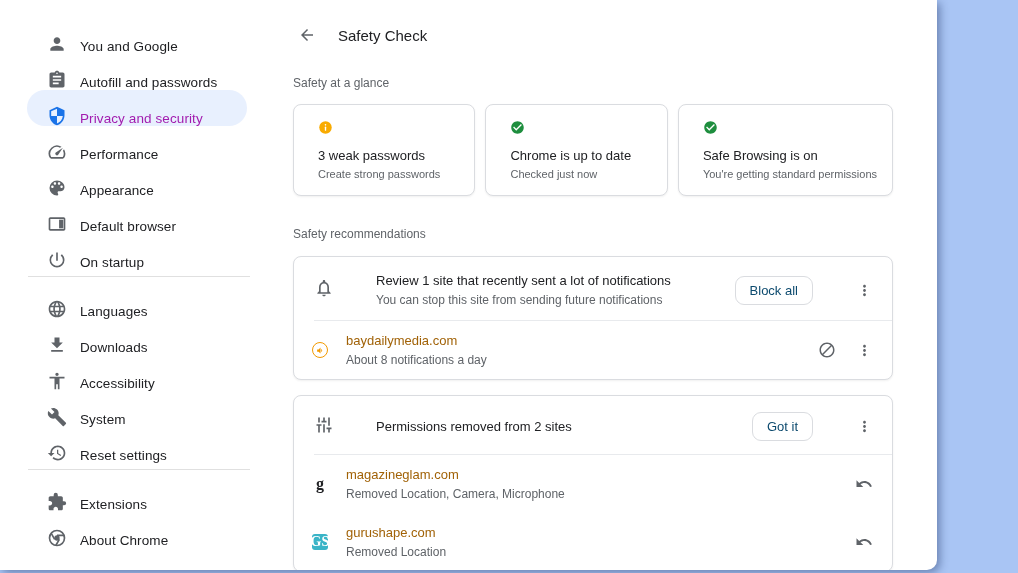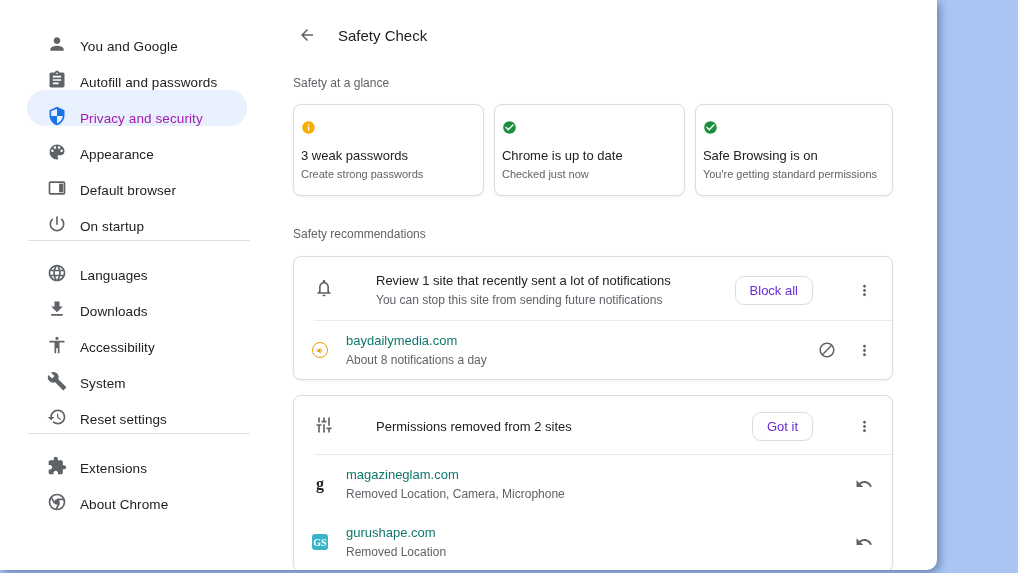--- a/index.html
+++ b/index.html
@@ -27,51 +27,51 @@
               align-items:center; justify-content:center; cursor:pointer; border-radius:50%; padding:0; }
   .back-btn svg { width:18px; height:18px; fill:#5f6368; }
   .page-title { margin-left:17px; font-size:15px; font-weight:400; color:#202124; }
 
   .section-label { font-size:12px; color:#5f6368; }
   .glance-label { margin-top:27px; }
   .rec-label { margin-top:31px; }
 
   .glance-row { display:flex; gap:10px; margin-top:14px; }
   .glance-card { flex:1; border:1px solid #dadce0; border-radius:8px; background:#fff;
-                 padding:15px 15px 15px 7px; box-shadow:0 1px 2px rgba(60,64,67,.08); }
+                 padding:15px 15px 15px 24px; box-shadow:0 1px 2px rgba(60,64,67,.08); }
   .status-icon { display:block; width:15px; height:15px; }
   .status-icon svg { width:15px; height:15px; display:block; }
   .glance-title { margin-top:13px; font-size:13px; font-weight:500; color:#202124; white-space:nowrap; }
   .glance-sub { margin-top:5px; font-size:11px; color:#5f6368; white-space:nowrap; }
 
   .rec-card { border:1px solid #dadce0; border-radius:8px; background:#fff; margin-top:15px;
               box-shadow:0 1px 2px rgba(60,64,67,.08); }
   .rec-header { display:grid; grid-template-columns:34px 1fr auto auto; align-items:center;
                 padding:16px 14px 13px 20px;gap:28px; }
   .rec-icon svg { width:20px; height:20px; fill:#5f6368; }
   .rec-icon.rot svg { transform:rotate(90deg); }
   .rec-title { font-size:13px; font-weight:500; color:#202124; }
   .rec-sub { margin-top:5px; font-size:12px; color:#5f6368; }
-  .action-btn { border:1px solid #dadce0; background:#fff; color:#6d28d9; font-family:inherit;
+  .action-btn { border:1px solid #dadce0; background:#fff; color:#0c4a6e; font-family:inherit;
                 font-size:13px; font-weight:500; border-radius:9px; padding:6px 14px; margin-left:20px;
                 cursor:pointer; white-space:nowrap; }
   .dots-btn { width:28px; height:28px; border:none; background:transparent; margin-left:9px;
               display:flex; align-items:center; justify-content:center; cursor:pointer; border-radius:50%; padding:0; }
   .dots-btn svg { width:17px; height:17px; fill:#5f6368; }
   .card-divider { height:1px; background:#e8eaed; margin-left:20px; }
 
   .site-row { display:grid; grid-template-columns:34px 1fr auto auto; align-items:center;
               padding:12px 14px 12px 18px; }
   .favicon { width:16px; height:16px; display:flex; align-items:center; justify-content:center; }
   .favicon-ring { border:1.6px solid #f29900; border-radius:50%; }
   .favicon-ring svg { width:9px; height:9px; }
   .favicon-g { font-family:"Liberation Serif", serif; font-size:16px; font-weight:700; color:#202124; line-height:1; }
   .favicon-gs { background:#3ab4c7; border-radius:3px; color:#fff; font-family:"Liberation Serif", serif;
-                font-size:10px; font-weight:700; letter-spacing:.2px; }
-  .site-domain { font-size:13px; color:#0f766e; }
+                font-size:14px; font-weight:700; letter-spacing:.2px; }
+  .site-domain { font-size:13px; color:#a16207; }
   .site-detail { margin-top:5px; font-size:12px; color:#5f6368; }
   .row-icon-btn { width:28px; height:28px; border:none; background:transparent; display:flex;
                   align-items:center; justify-content:center; cursor:pointer; border-radius:50%; padding:0; }
   .row-icon-btn svg { width:18px; height:18px; fill:#5f6368; }
 </style>
 </head>
 <body>
 
 <div class="window">
 
@@ -97,20 +97,28 @@
 
     <div class="nav-item selected">
       <span class="nav-icon">
           <svg viewBox="0 0 24 24">
             <path d="M12 1L3 5v6c0 5.55 3.84 10.74 9 12 5.16-1.26 9-6.45 9-12V5l-9-4zm0 10.99h7c-.53 4.12-3.28 7.79-7 8.94V12H5V6.3l7-3.11v8.8z"></path>
           </svg>
         </span>
       <span class="nav-label">Privacy and security</span>
     </div>
 
+    <div class="nav-item">
+      <span class="nav-icon">
+          <svg viewBox="0 0 24 24">
+            <path d="M20.38 8.57l-1.23 1.85a8 8 0 0 1-.22 7.58H5.07A8 8 0 0 1 15.58 6.85l1.85-1.23A10 10 0 0 0 3.35 19a2 2 0 0 0 1.72 1h13.85a2 2 0 0 0 1.74-1 10 10 0 0 0-.27-10.44zm-9.79 6.84a2 2 0 0 0 2.83 0l5.66-8.49-8.49 5.66a2 2 0 0 0 0 2.83z"></path>
+          </svg>
+        </span>
+      <span class="nav-label">Performance</span>
+    </div>
 
     <div class="nav-item">
       <span class="nav-icon">
           <svg viewBox="0 0 24 24">
             <path d="M12 3a9 9 0 0 0 0 18c.83 0 1.5-.67 1.5-1.5 0-.39-.15-.74-.39-1.01-.23-.26-.38-.61-.38-.99 0-.83.67-1.5 1.5-1.5H16c2.76 0 5-2.24 5-5 0-4.42-4.03-8-9-8zm-5.5 9c-.83 0-1.5-.67-1.5-1.5S5.67 9 6.5 9 8 9.67 8 10.5 7.33 12 6.5 12zm3-4C8.67 8 8 7.33 8 6.5S8.67 5 9.5 5s1.5.67 1.5 1.5S10.33 8 9.5 8zm5 0c-.83 0-1.5-.67-1.5-1.5S13.67 5 14.5 5s1.5.67 1.5 1.5S15.33 8 14.5 8zm3 4c-.83 0-1.5-.67-1.5-1.5S16.67 9 17.5 9s1.5.67 1.5 1.5-.67 1.5-1.5 1.5z"></path>
           </svg>
         </span>
       <span class="nav-label">Appearance</span>
     </div>
 

